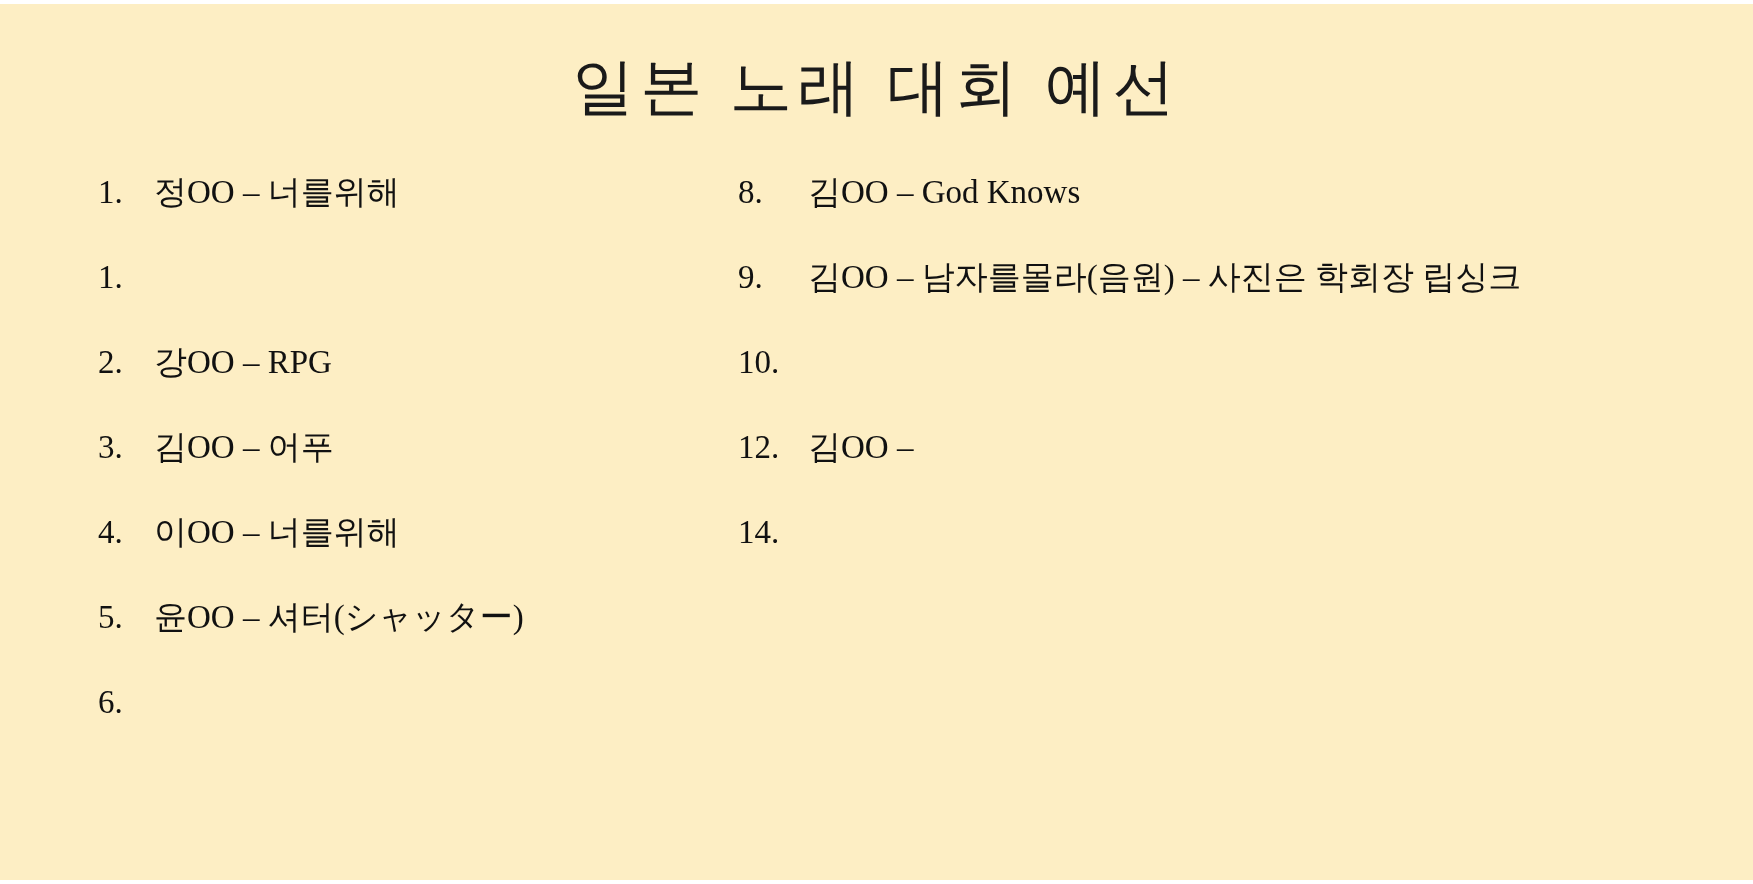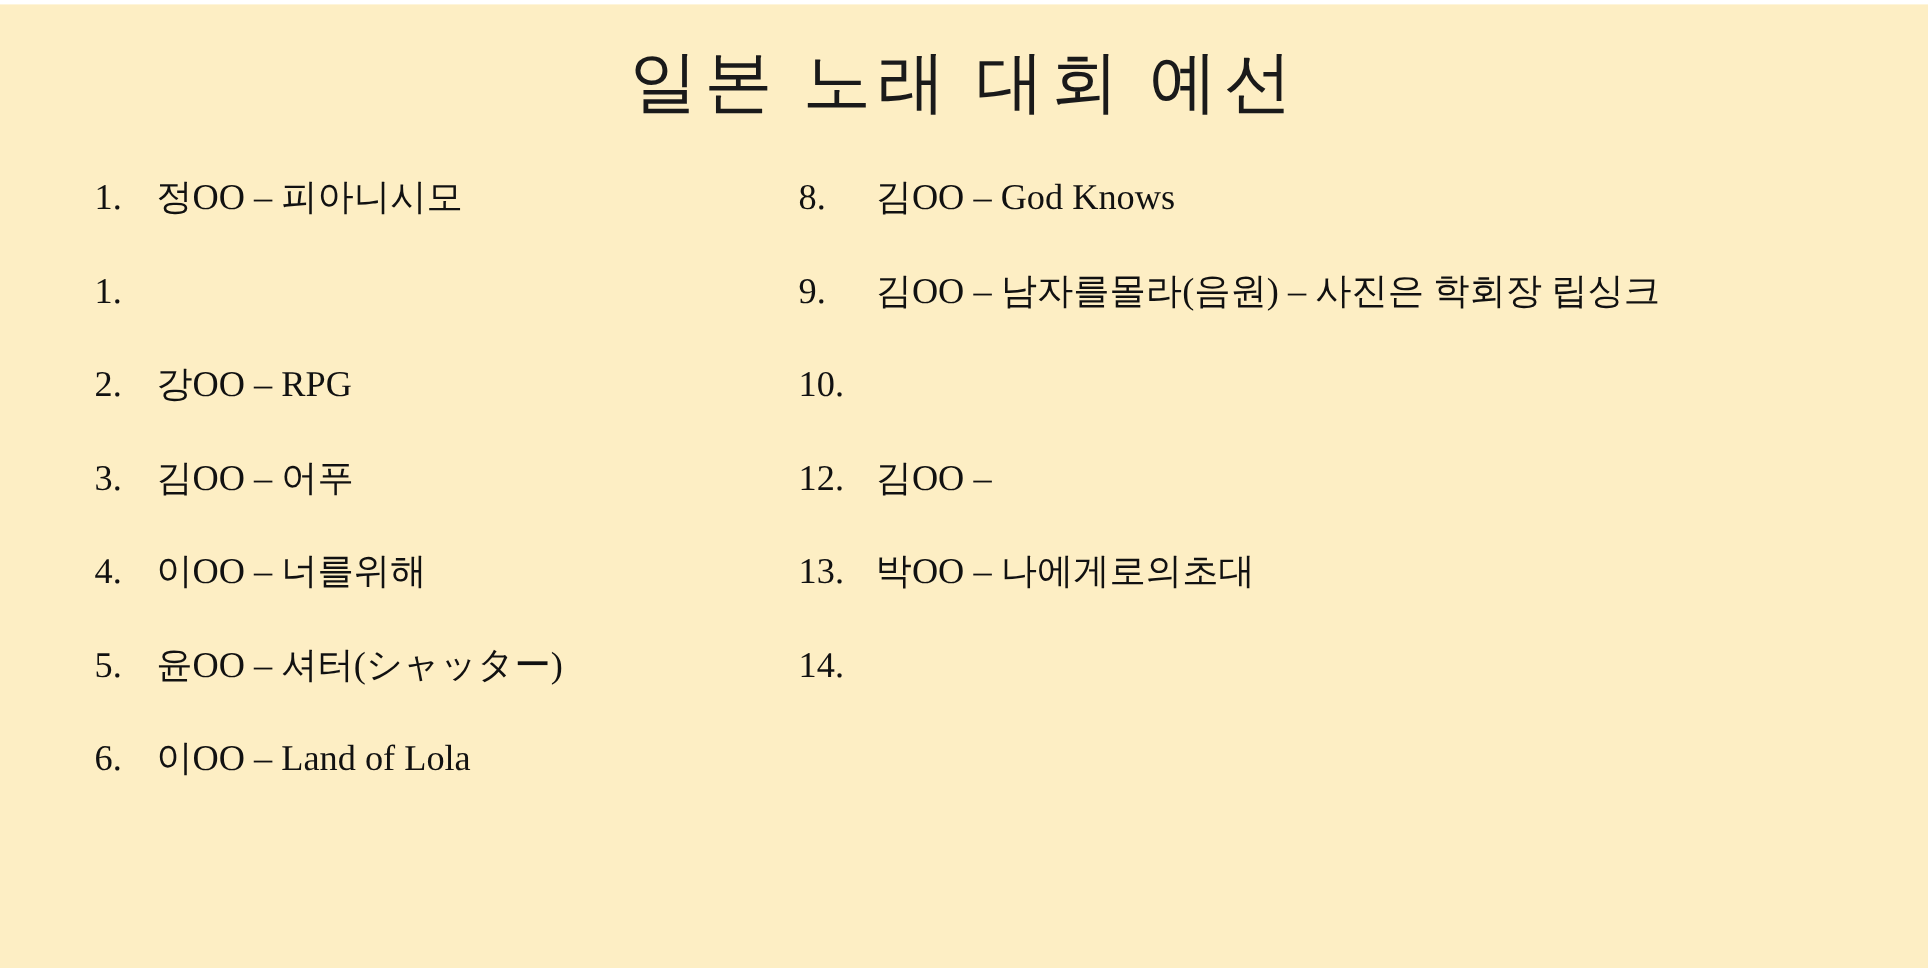--- a/index.html
+++ b/index.html
@@ -14,21 +14,21 @@
     overflow: hidden;
   }
   .slide {
     position: relative;
     box-sizing: border-box;
     width: 1753px;
     height: 884px;
     background: #fdeec4;
     border-top: 4px solid #ffffff;
     border-bottom: 4px solid #ffffff;
-    padding: 0;
+    padding: 12px;
   }
   .slide-title {
     text-align: center;
     font-size: 62px;
     font-weight: 400;
     letter-spacing: 6px;
     color: #1a1a1a;
     margin: 34px 0 0 0;
     line-height: 1.2;
     font-family: "Liberation Serif", "DejaVu Serif", serif;
@@ -82,21 +82,21 @@
 
 <div class="slide">
 
   <h1 class="slide-title">일본 노래 대회 예선</h1>
 
   <div class="columns">
 
     <div class="column col-left">
       <div class="entry">
         <span class="num">1.</span>
-        <span class="text">정OO – 피아니시모</span>
+        <span class="text">정OO – 너를위해</span>
       </div>
       <div class="entry">
         <span class="num">1.</span>
       </div>
       <div class="entry">
         <span class="num">2.</span>
         <span class="text">강OO – RPG</span>
       </div>
       <div class="entry">
         <span class="num">3.</span>
@@ -105,43 +105,38 @@
       <div class="entry">
         <span class="num">4.</span>
         <span class="text">이OO – 너를위해</span>
       </div>
       <div class="entry">
         <span class="num">5.</span>
         <span class="text">윤OO – 셔터(シャッター)</span>
       </div>
       <div class="entry">
         <span class="num">6.</span>
-        <span class="text">이OO – Land of Lola</span>
       </div>
     </div>
 
     <div class="column col-right">
       <div class="entry">
         <span class="num">8.</span>
         <span class="text">김OO – God Knows</span>
       </div>
       <div class="entry">
         <span class="num">9.</span>
         <span class="text">김OO – 남자를몰라(음원) –  사진은 학회장 립싱크</span>
       </div>
       <div class="entry">
         <span class="num">10.</span>
       </div>
       <div class="entry">
         <span class="num">12.</span>
         <span class="text">김OO –</span>
       </div>
       <div class="entry">
-        <span class="num">13.</span>
-        <span class="text">박OO – 나에게로의초대</span>
-      </div>
-      <div class="entry">
         <span class="num">14.</span>
       </div>
     </div>
 
   </div>
 </div>
 
 </body></html>

